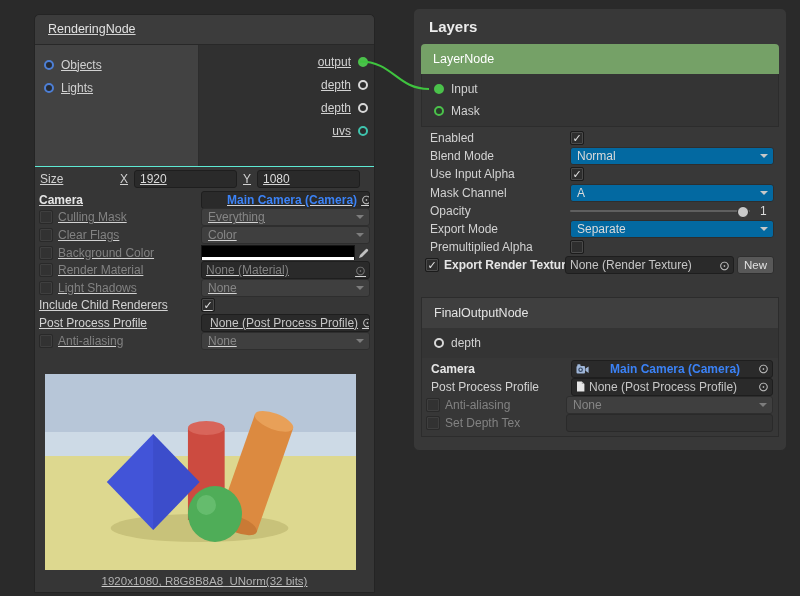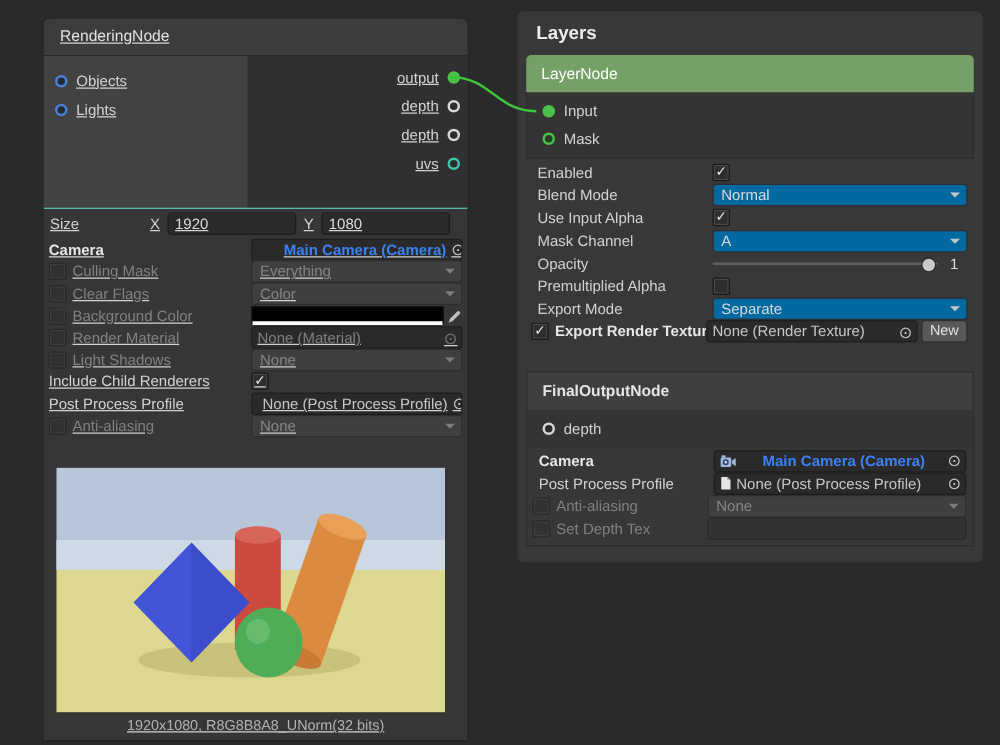--- a/index.html
+++ b/index.html
@@ -89,21 +89,21 @@
   .slider::before{content:"";position:absolute;left:0;right:0;top:7px;height:2px;background:#5f5f5f;border-radius:1px;}
   .slider-knob{position:absolute;top:3px;left:calc(100% - 13px);width:10px;height:10px;border-radius:50%;
                background:#c9c9c9;border:1px solid #2a2a2a;}
   .slider-val{width:14px;color:#dcdcdc;}
 
   .newbtn{flex:none;height:16px;padding:0 6px;background:#585858;border:1px solid #2e2e2e;border-radius:3px;
           display:flex;align-items:center;color:#e0e0e0;font-size:11.5px;}
 
   .final-card{margin:22px 7px 0 7px;border:1px solid #2c2c2c;background:#373737;padding-bottom:4px;}
   .final-header{height:30px;display:flex;align-items:center;padding-left:12px;background:#3f3f3f;
-                font-size:12.5px;color:#e4e4e4;font-weight:bold;}
+                font-size:12.5px;color:#e4e4e4;}
   .emptyfield{flex:1;height:16px;background:#333;border:1px solid #2a2a2a;border-radius:3px;}
 
   .wire-svg{position:absolute;left:0;top:0;width:800px;height:596px;pointer-events:none;z-index:60;}
 </style>
 </head>
 <body>
 
 <div class="canvas">
 
   <div class="rendering-node">
@@ -373,37 +373,37 @@
           <div class="lcontrol">
             <div class="slider">
               <span class="slider-knob"></span>
             </div>
             <span class="slider-val">1</span>
           </div>
         </div>
 
         <div class="lrow">
           <div class="llabel">
-              <span>Premultiplied Alpha</span>
-            </div>
-          <div class="lcontrol">
-              <span class="checkbox"></span>
-            </div>
-        </div>
-
-        <div class="lrow">
-          <div class="llabel">
               <span>Export Mode</span>
             </div>
           <div class="lcontrol">
             <div class="dropdown">
               <span>Separate</span>
               <span class="arrow"></span>
             </div>
           </div>
+        </div>
+
+        <div class="lrow">
+          <div class="llabel">
+              <span>Premultiplied Alpha</span>
+            </div>
+          <div class="lcontrol">
+              <span class="checkbox"></span>
+            </div>
         </div>
 
         <div class="lrow">
           <div class="llabel withbox">
             <span class="checkbox checked"></span>
             <span class="bold">Export Render Texture</span>
           </div>
           <div class="lcontrol">
             <div class="objfield">
               <span>None (Render Texture)</span>

